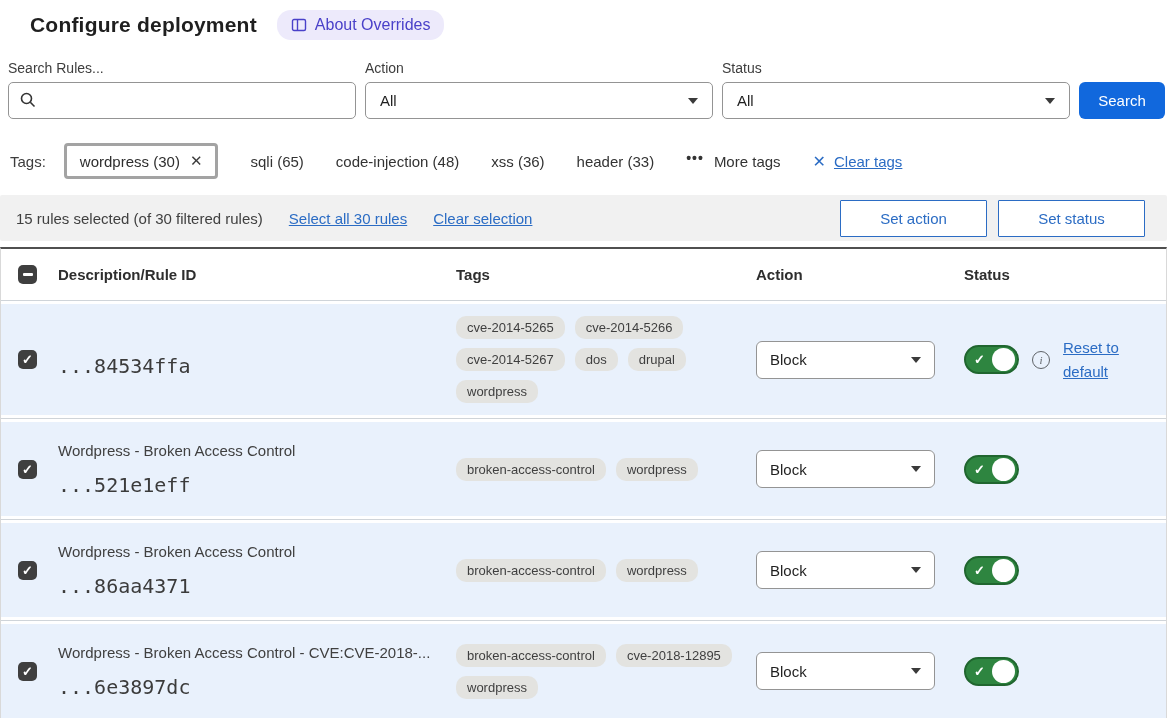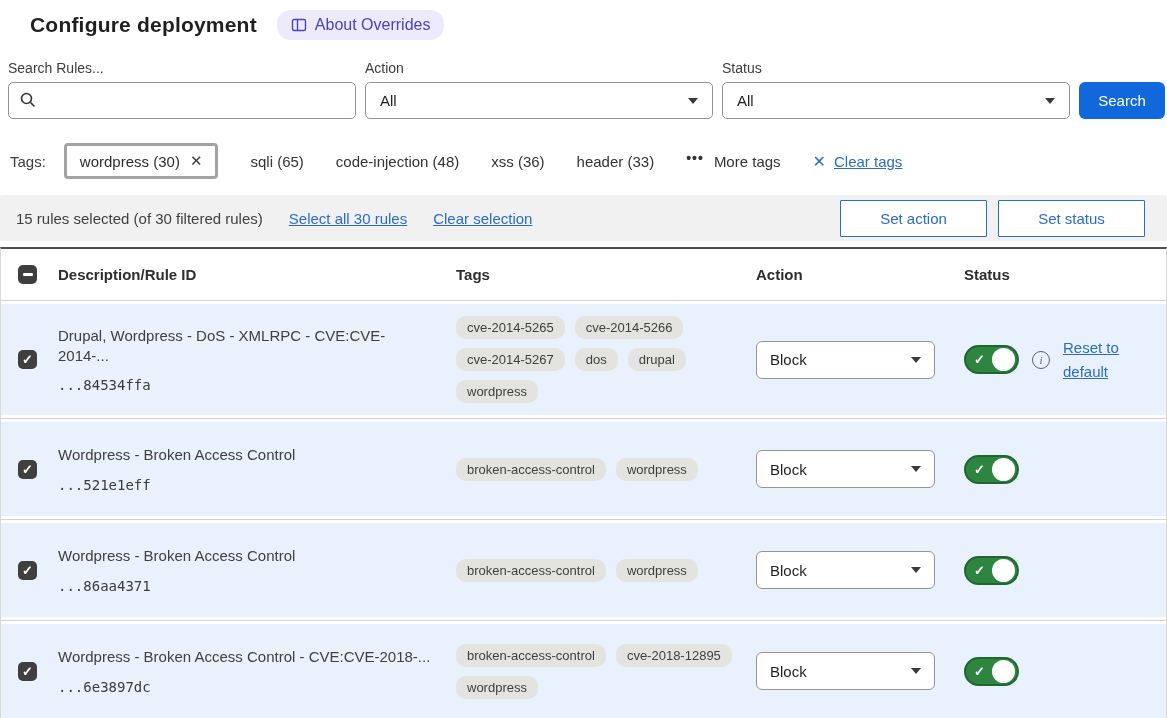--- a/index.html
+++ b/index.html
@@ -61,21 +61,21 @@
     box-shadow:inset 0 3px 0 #fff, inset 0 -3px 0 #fff; min-height:101px; }
   .rule-row.tall { min-height:118px; }
 
   .cbx { width:19px; height:19px; background:#3f3f3f; border-radius:5px; display:flex;
     align-items:center; justify-content:center; color:#fff; cursor:pointer; }
   .cbx .chk { font-size:13px; font-weight:bold; line-height:1; }
   .cbx .minus { width:10px; height:3px; background:#fff; border-radius:1px; }
 
   .desc-cell { padding-right:24px; }
   .desc-title { font-size:15px; color:#404040; line-height:1.3; }
-  .rule-id { font-family:"DejaVu Sans Mono", monospace; font-size:14px; color:#3b3b3b; margin-top:12px; }
+  .rule-id { font-family:"DejaVu Sans Mono", monospace; font-size:20px; color:#3b3b3b; margin-top:12px; }
 
   .tags-cell { display:flex; flex-wrap:wrap; gap:9px 10px; padding-right:14px; align-content:center; }
   .pill { background:#e3e3e0; border-radius:10px; padding:4px 11px; font-size:13px; color:#3f3f3f;
     white-space:nowrap; }
 
   .action-select { width:179px; height:38px; border:1px solid #949494; border-radius:6px; background:#fff;
     display:flex; align-items:center; justify-content:space-between; padding:0 13px; cursor:pointer; }
   .action-select .val { font-size:15px; color:#1f1f1f; }
 
   .status-cell { display:flex; align-items:center; gap:13px; }
@@ -178,21 +178,20 @@
     <div>Tags</div>
     <div>Action</div>
     <div>Status</div>
   </div>
 
   <div class="tgrid rule-row tall">
     <div class="cbx">
         <span class="chk">✓</span>
       </div>
     <div class="desc-cell">
-      <div class="desc-title">Drupal, Wordpress - DoS - XMLRPC - CVE:CVE-2014-...</div>
       <div class="rule-id">...84534ffa</div>
     </div>
     <div class="tags-cell">
       <span class="pill">cve-2014-5265</span>
       <span class="pill">cve-2014-5266</span>
       <span class="pill">cve-2014-5267</span>
       <span class="pill">dos</span>
       <span class="pill">drupal</span>
       <span class="pill">wordpress</span>
     </div>

